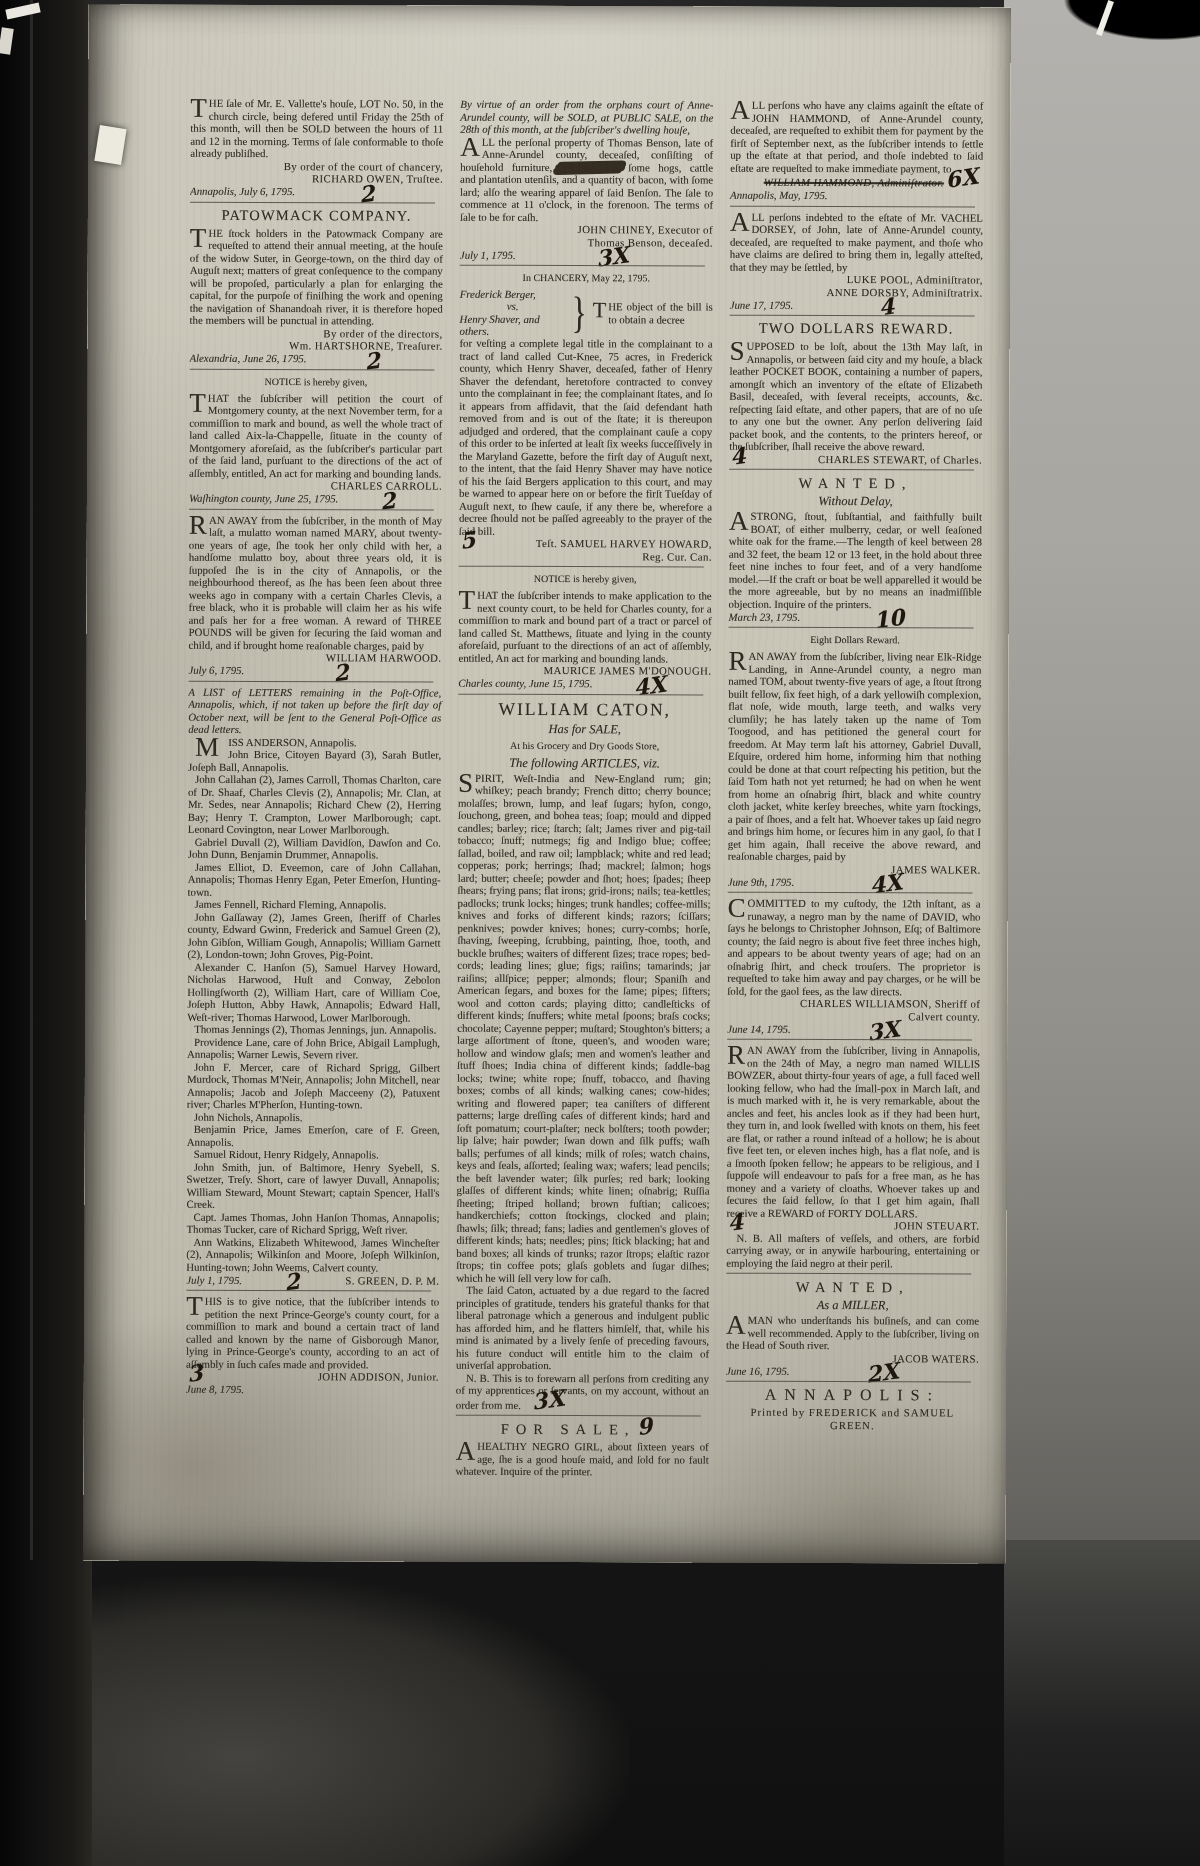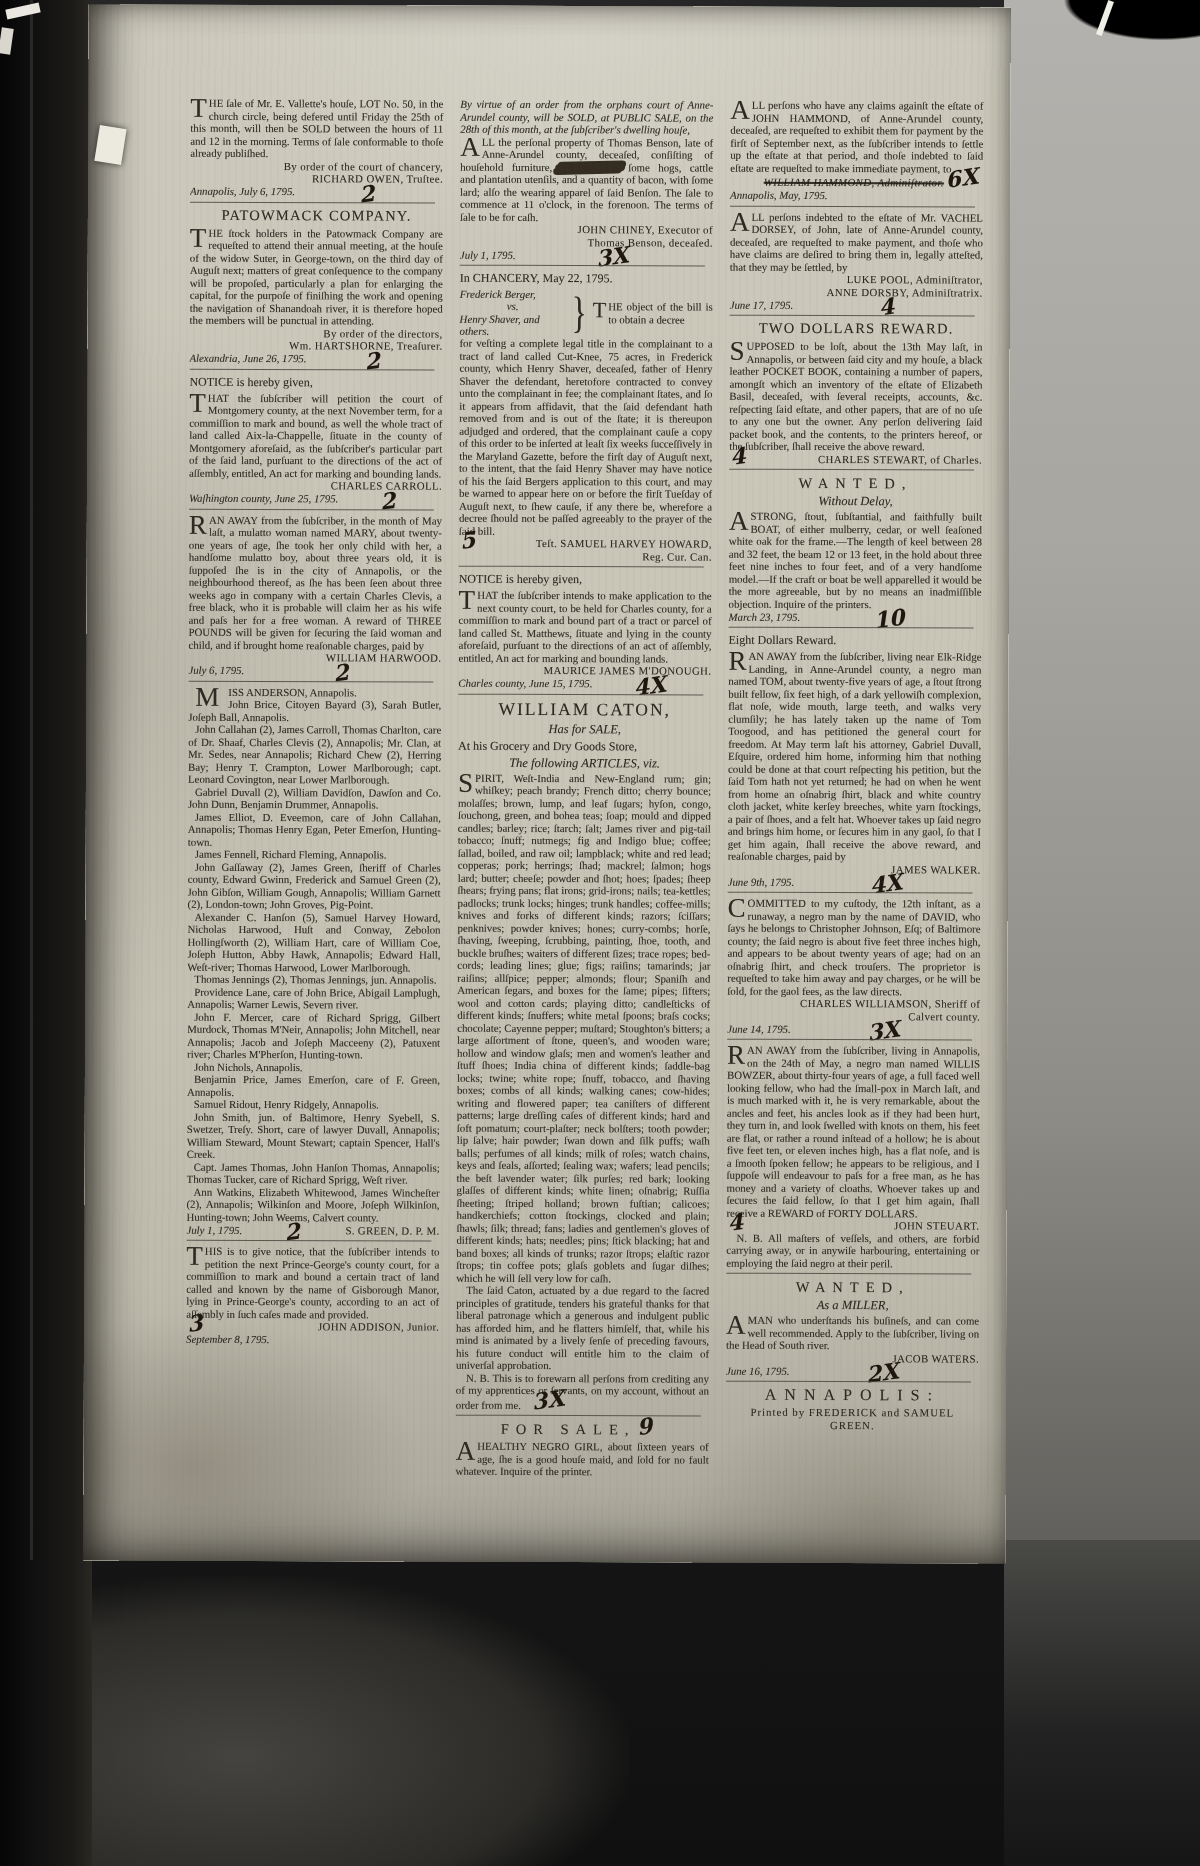--- a/index.html
+++ b/index.html
@@ -51,21 +51,21 @@
   .intro { font-style:italic; }
   .ent { text-indent:7px; }
   .sig { text-align:right; letter-spacing:.4px; }
   .sig.struck > span:not(.ink) { text-decoration: line-through; text-decoration-thickness:2px; text-decoration-color: rgba(32,26,20,.85); font-style: italic; }
   .center { text-align:center; letter-spacing:1px; }
   .row { display:flex; justify-content:space-between; align-items:flex-end; min-height:13px;text-align:right; }
   .rowl { font-style:italic; }
   .rowr { letter-spacing:.3px; }
   .h1 { text-align:center; font-size:14.5px; line-height:17px; letter-spacing:1.2px; margin:0 0 3px; }
   .h1.big { font-size:17.5px; line-height:20px; letter-spacing:2px; }
-  .h2 { text-align:left; font-size:12px; line-height:16px; margin:2px 0 2px; }
+  .h2 { text-align:center; font-size:10px; line-height:16px; margin:2px 0 2px; }
   .hsp { text-align:center; font-size:14.5px; line-height:18px; letter-spacing:7px; margin:3px 0 2px; }
   .hsp.big { font-size:16px; letter-spacing:8px; }
   .hit { text-align:center; font-style:italic; font-size:12.5px; line-height:14px; margin:0 0 2px; }
   .dropcap { float:left; font-size:27px; line-height:23px; padding:0 2px 0 0; }
   .case { display:flex; align-items:center; gap:3px; margin-top:1px; }
   .case-left { flex:0 0 106px; font-style:italic; }
   .case-line { line-height:12.3px; }
   .case-line.mid { text-align:center; }
   .brace { font-size:44px; line-height:40px; transform:scaleX(.7); }
   .case-right { flex:1; text-align:justify; }
@@ -132,20 +132,21 @@
             <div class="body"><span class="dropcap">R</span><span>AN AWAY from the ſubſcriber, in the month of May laſt, a mulatto woman named MARY, about twenty-one years of age, ſhe took her only child with her, a handſome mulatto boy, about three years old, it is ſuppoſed ſhe is in the city of Annapolis, or the neighbourhood thereof, as ſhe has been ſeen about three weeks ago in company with a certain Charles Clevis, a free black, who it is probable will claim her as his wife and paſs her for a free woman.  A reward of THREE POUNDS will be given for ſecuring the ſaid woman and child, and if brought home reaſonable charges, paid by</span></div>
             <div class="sig"><span>WILLIAM HARWOOD.</span></div>
             <div class="row">
               <span class="rowl">July 6, 1795.</span>
               <span class="ink">2</span>
               <span class="rowr"></span>
             </div>
           </div>
           <div class="rule"></div>
           <div class="article">
+            <div class="intro"><span>A LIST of LETTERS remaining in the Poſt-Office, Annapolis, which, if not taken up before the firſt day of October next, will be ſent to the General Poſt-Office as dead letters.</span></div>
             <div class="ent"><span class="dropcap">M</span><span>ISS ANDERSON, Annapolis.</span></div>
             <div class="ent"><span>John Brice, Citoyen Bayard (3), Sarah Butler, Joſeph Ball, Annapolis.</span></div>
             <div class="ent"><span>John Callahan (2), James Carroll, Thomas Charlton, care of Dr. Shaaf, Charles Clevis (2), Annapolis; Mr. Clan, at Mr. Sedes, near Annapolis; Richard Chew (2), Herring Bay; Henry T. Crampton, Lower Marlborough; capt. Leonard Covington, near Lower Marlborough.</span></div>
             <div class="ent"><span>Gabriel Duvall (2), William Davidſon, Dawſon and Co. John Dunn, Benjamin Drummer, Annapolis.</span></div>
             <div class="ent"><span>James Elliot, D. Eveemon, care of John Callahan, Annapolis; Thomas Henry Egan, Peter Emerſon, Hunting-town.</span></div>
             <div class="ent"><span>James Fennell, Richard Fleming, Annapolis.</span></div>
             <div class="ent"><span>John Gaſſaway (2), James Green, ſheriff of Charles county, Edward Gwinn, Frederick and Samuel Green (2), John Gibſon, William Gough, Annapolis; William Garnett (2), London-town; John Groves, Pig-Point.</span></div>
             <div class="ent"><span>Alexander C. Hanſon (5), Samuel Harvey Howard, Nicholas Harwood, Huſt and Conway, Zebolon Hollingſworth (2), William Hart, care of William Coe, Joſeph Hutton, Abby Hawk, Annapolis; Edward Hall, Weſt-river; Thomas Harwood, Lower Marlborough.</span></div>
             <div class="ent"><span>Thomas Jennings (2), Thomas Jennings, jun. Annapolis.</span></div>
             <div class="ent"><span>Providence Lane, care of John Brice, Abigail Lamplugh, Annapolis; Warner Lewis, Severn river.</span></div>
@@ -160,21 +161,21 @@
               <span class="rowl">July 1, 1795.</span>
               <span class="ink">2</span>
               <span class="rowr">S. GREEN, D. P. M.</span>
             </div>
           </div>
           <div class="rule"></div>
           <div class="article">
             <div class="body"><span class="dropcap">T</span><span>HIS is to give notice, that the ſubſcriber intends to petition the next Prince-George's county court, for a commiſſion to mark and bound a certain tract of land called and known by the name of Gisborough Manor, lying in Prince-George's county, according to an act of aſſembly in ſuch caſes made and provided.</span></div>
             <div class="sig"><span class="ink ink-left">3</span><span>JOHN ADDISON, Junior.</span></div>
             <div class="row">
-              <span class="rowl">September 8, 1795.</span>
+              <span class="rowl">June 8, 1795.</span>
               <span class="rowr"></span>
             </div>
           </div>
         </div>
         <div class="col">
           <div class="article">
             <div class="intro"><span>By virtue of an order from the orphans court of Anne-Arundel county, will be SOLD, at PUBLIC SALE, on the 28th of this month, at the ſubſcriber's dwelling houſe,</span></div>
             <div class="body"><span class="dropcap">A</span><span>LL the perſonal property of Thomas Benson, late of Anne-Arundel county, deceaſed, conſiſting of houſehold furniture,</span><span class="scribble"></span><span>ſome hogs, cattle and plantation utenſils, and a quantity of bacon, with ſome lard; alſo the wearing apparel of ſaid Benſon.  The ſale to commence at 11 o'clock, in the forenoon.  The terms of ſale to be for caſh.</span></div>
             <div class="sig"><span>JOHN CHINEY, Executor of</span></div>
             <div class="sig"><span>Thomas Benson, deceaſed.</span></div>

